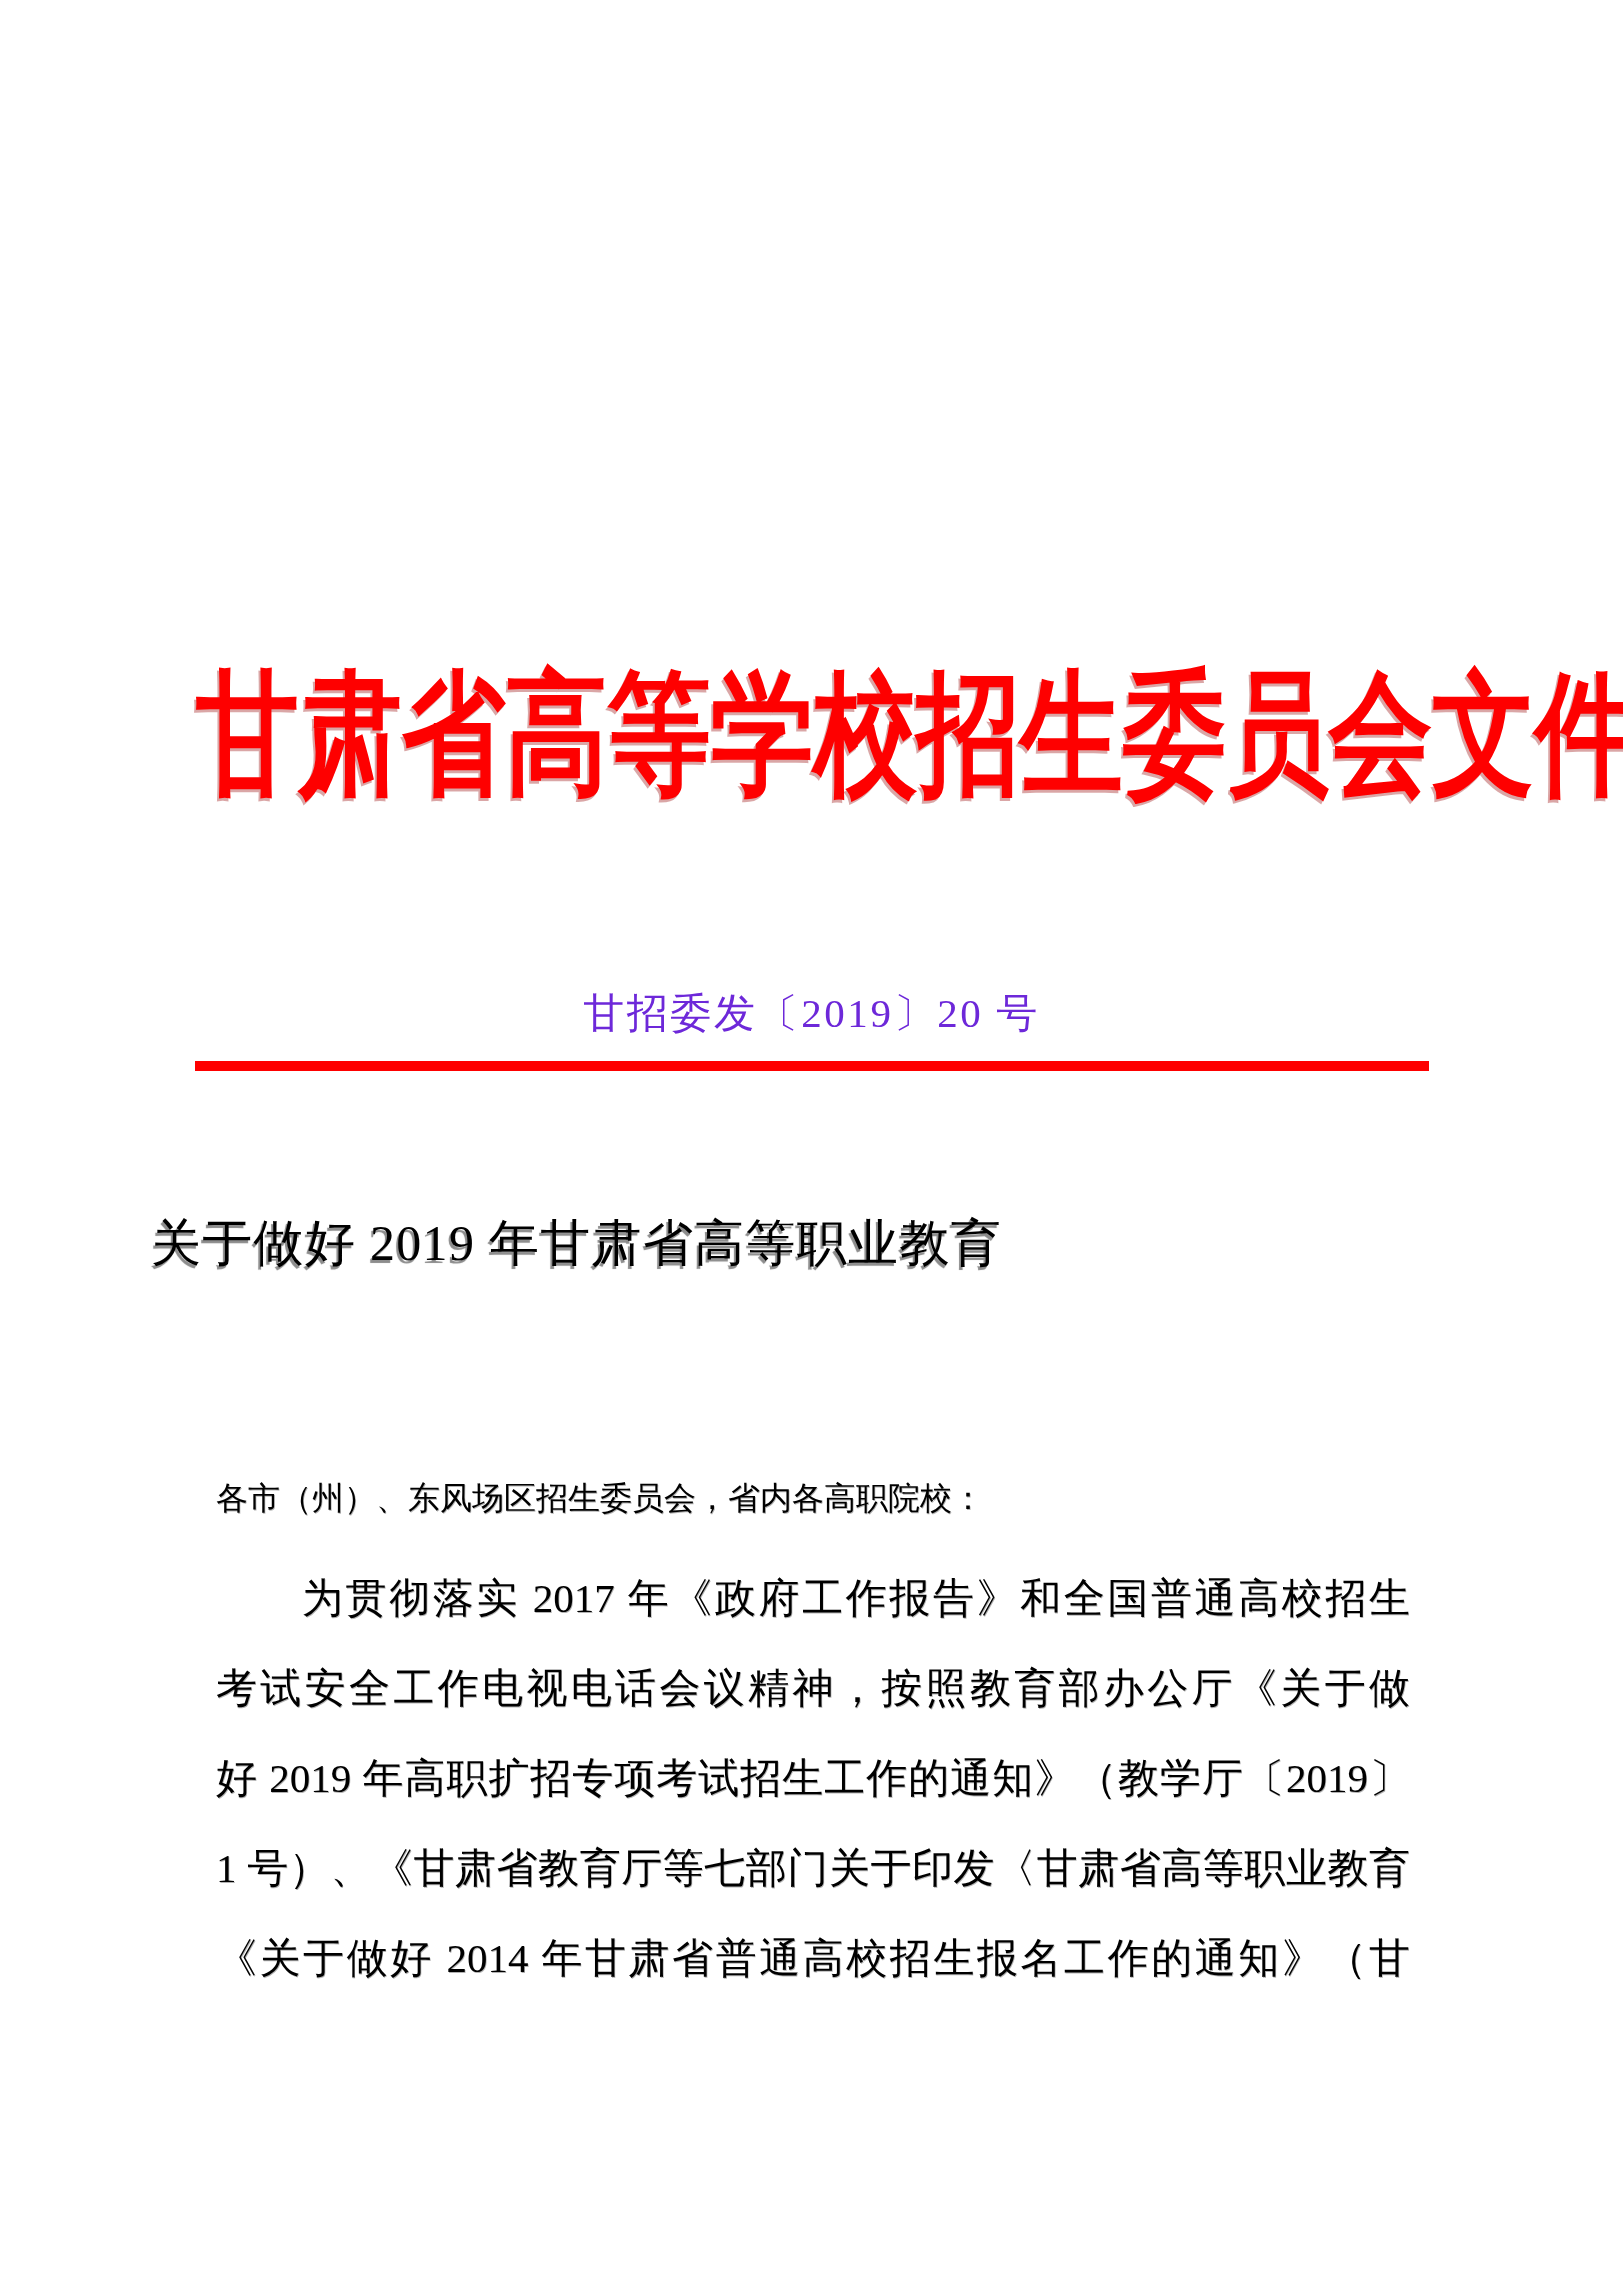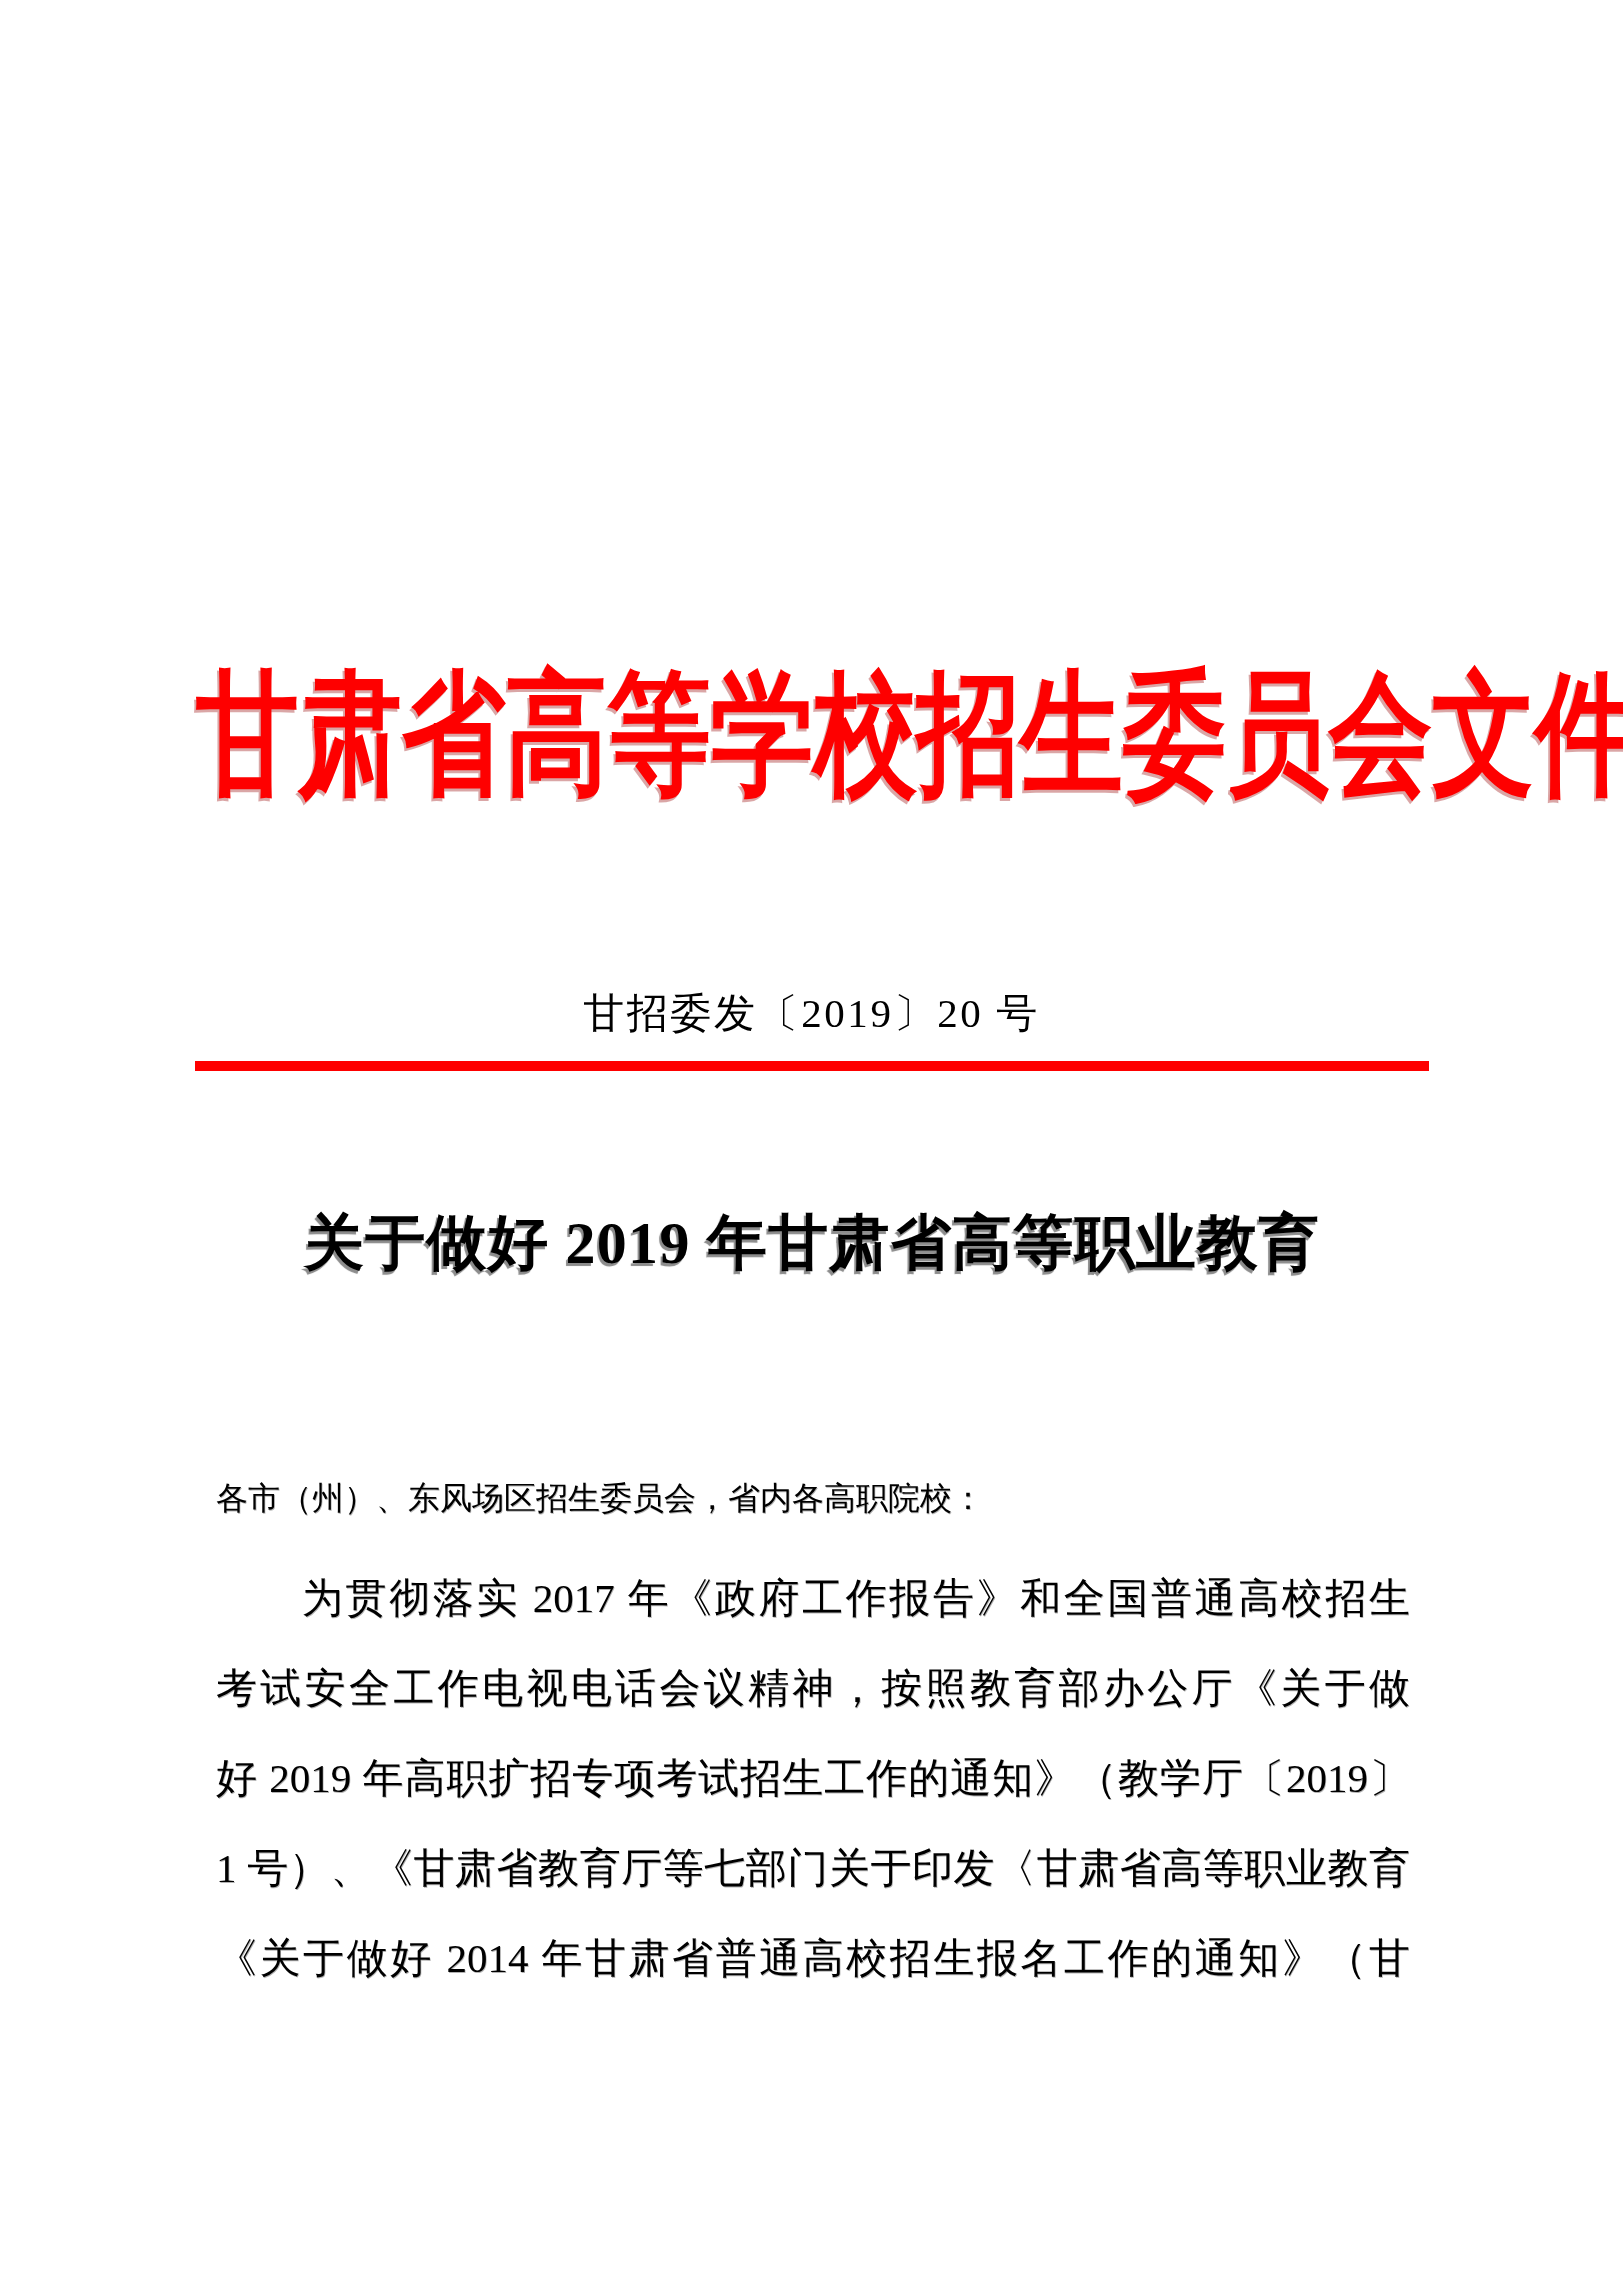--- a/index.html
+++ b/index.html
@@ -38,40 +38,40 @@
   
   .doc-number {
     position: absolute;
     top: 981px;
     left: 196px;
     width: 1231px;
     text-align: center;
     font-size: 41px;
     line-height: 65px;
     letter-spacing: 2.6px;
-    color: #000000;
+    color: #6d28d9;
   }
   
   .red-rule {
     position: absolute;
     top: 1061px;
     left: 195px;
     width: 1234px;
     height: 9.8px;
     background: #fe0000;
   }
   
   .doc-title {
     position: absolute;
     top: 1193px;
     left: 151px;
     width: 1322px;
-    text-align: center;
-    font-size: 60px;
-    font-weight: bold;
+    text-align: left;
+    font-size: 50px;
+    font-weight: normal;
     line-height: 101px;
     letter-spacing: 1.3px;
     text-shadow: -2px 2.6px 0.7px rgba(0, 0, 0, 0.45);
     white-space: nowrap;
   }
   
   .salutation {
     position: absolute;
     top: 1452px;
     left: 216px;

